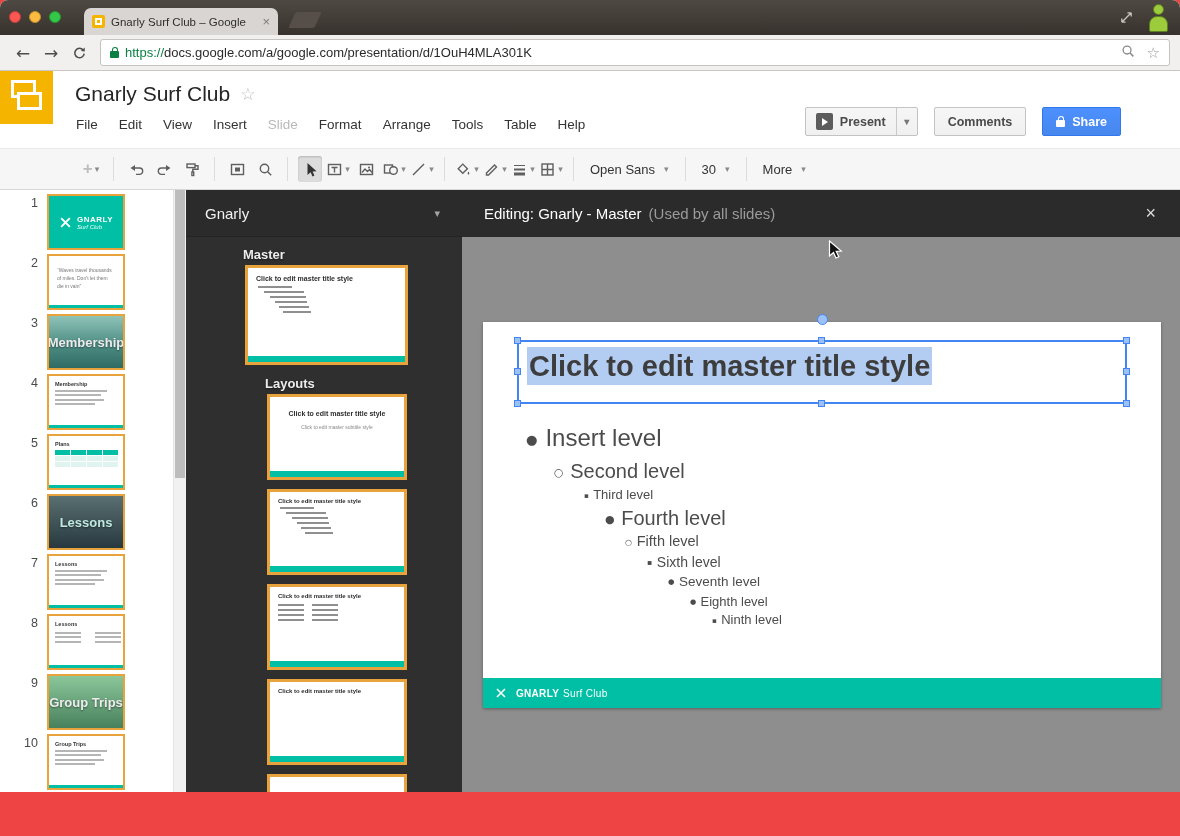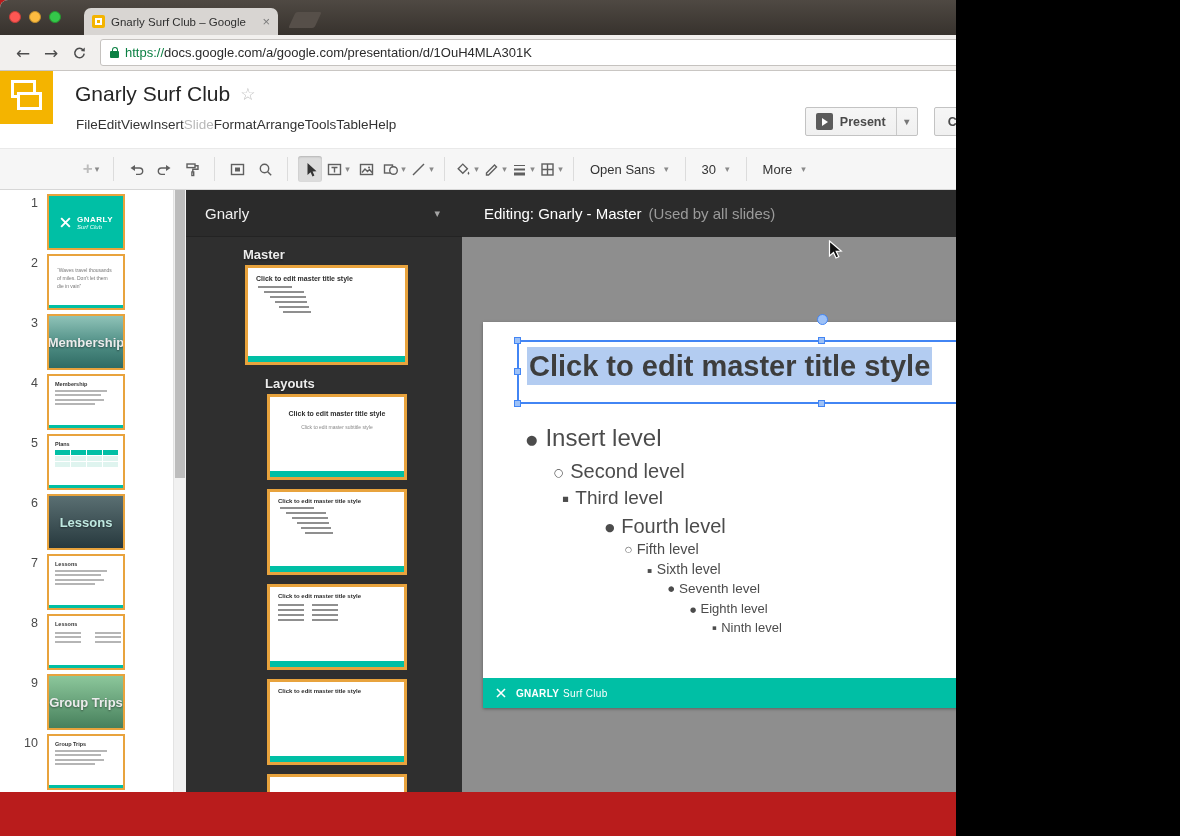--- a/index.html
+++ b/index.html
@@ -1,17 +1,17 @@
 <!DOCTYPE html>
 <html><head>
 <meta charset="utf-8">
 <style>
   * { margin:0; padding:0; box-sizing:border-box; }
   body { width:1180px; height:836px; background:#000; font-family:"Liberation Sans",sans-serif; overflow:hidden; }
-  .screen { position:relative; width:956px; height:836px; background:#b91c1c; overflow:hidden; }
+  .screen { position:relative; width:1180px; height:836px; background:#ef4444; overflow:hidden; }
   .window { position:absolute; top:0; left:0; width:1180px; height:792px; background:#fff; border-radius:8px 8px 0 0; overflow:hidden; }
 
   
   .tabbar { position:absolute; top:0; left:0; right:0; height:35px; background:linear-gradient(#4f4943,#37322d); }
   .traffic { position:absolute; left:9px; top:11px; display:flex; gap:8px; }
   .tl { width:12px; height:12px; border-radius:50%; }
   .tl-red { background:#fc5753; border:1px solid #c33e3a; }
   .tl-yellow { background:#fdbc40; border:1px solid #c08e2d; }
   .tl-green { background:#34c84a; border:1px solid #26962f; }
   .tab { position:absolute; left:84px; top:8px; width:194px; height:27px; background:#d8d5d2; border-radius:7px 7px 0 0; display:flex; align-items:center; padding:0 8px; }
@@ -37,21 +37,21 @@
   .ob-star { color:#9a9a9a; font-size:15px; margin-left:11px; font-family:"DejaVu Sans",sans-serif; }
 
   
   .appheader { position:absolute; top:71px; left:0; right:0; height:77px; background:#fff; }
   .logo { position:absolute; left:0; top:0; width:53px; height:53px; background:#f4b400; }
   .logo-r1 { position:absolute; left:11px; top:9px; width:25px; height:18px; border:3px solid #fff; }
   .logo-r2 { position:absolute; left:17px; top:21px; width:25px; height:18px; border:3px solid #fff; background:#f4b400; }
   .title-row { position:absolute; left:75px; top:11px; display:flex; align-items:center; gap:10px; }
   .doc-title { font-size:21px; color:#252525; }
   .title-star { font-size:17px; color:#bdbdbd; font-family:"DejaVu Sans",sans-serif; }
-  .menus { position:absolute; left:76px; top:46px; display:flex; font-size:13.5px; color:#333; }
+  .menus { position:absolute; left:76px; top:46px; display:flex; gap:21px; font-size:13.5px; color:#333; }
   .menu-item.disabled { color:#b9b9b9; }
   .hdr-actions { position:absolute; right:59px; top:36px; display:flex; gap:16px; height:29px; }
   .gbtn { display:flex; align-items:center; background:linear-gradient(#f6f6f6,#f0f0f0); border:1px solid #c3c3c3; border-radius:2px; color:#4a4a4a; font-weight:bold; font-size:12.5px; }
   .present-main { display:flex; align-items:center; gap:7px; padding:0 10px; }
   .present-ic { width:17px; height:17px; background:#5c5c5c; border-radius:2px; position:relative; }
   .present-ic:before { content:""; position:absolute; left:6px; top:4.5px; border-left:6px solid #fff; border-top:4px solid transparent; border-bottom:4px solid transparent; }
   .present-caret { width:21px; height:100%; display:flex; align-items:center; justify-content:center; border-left:1px solid #c9c9c9; color:#777; font-size:10px; }
   .comments-btn { padding:0 13px; }
   .share-btn { display:flex; align-items:center; gap:7px; padding:0 13px; background:linear-gradient(#4d90fe,#4787ed); border:1px solid #3079ed; border-radius:2px; color:#fff; font-weight:bold; font-size:12.5px; }
   .share-lock { width:9px; height:7px; background:#fff; border-radius:1px; position:relative; margin-top:3px; }
@@ -138,21 +138,21 @@
   .hnd { position:absolute; width:7px; height:7px; background:#9dc1f7; border:1px solid #4285f4; }
   .h-tl{left:-5px;top:-5px}.h-tm{left:50%;margin-left:-4px;top:-5px}.h-tr{right:-5px;top:-5px}
   .h-ml{left:-5px;top:50%;margin-top:-4px}.h-mr{right:-5px;top:50%;margin-top:-4px}
   .h-bl{left:-5px;bottom:-5px}.h-bm{left:50%;margin-left:-4px;bottom:-5px}.h-br{right:-5px;bottom:-5px}
   .rot { position:absolute; left:50%; margin-left:-5px; top:-28px; width:11px; height:11px; border-radius:50%; background:#9dc1f7; border:1px solid #4285f4; }
   .bullets { position:absolute; left:36px; top:102px; }
   .bl { line-height:1.2; color:#4c4c4c; }
   .mk { display:inline-block; font-size:.55em; vertical-align:.18em; margin-right:.6em; font-family:"DejaVu Sans",sans-serif; }
   .lv1{margin-left:7px;font-size:24px;}
   .lv2{margin-left:35px;font-size:20px;margin-top:6px;}
-  .lv3{margin-left:43px;font-size:19px;margin-top:4px;}
+  .lv3{margin-left:65px;font-size:13px;margin-top:4px;}
   .lv4{margin-left:86px;font-size:20px;margin-top:4px;}
   .lv5{margin-left:106px;font-size:14.5px;margin-top:3px;}
   .lv6{margin-left:128px;font-size:14px;margin-top:3px;}
   .lv7{margin-left:149px;font-size:13.5px;margin-top:3px;}
   .lv8{margin-left:171px;font-size:13px;margin-top:4px;}
   .lv9{margin-left:193px;font-size:13px;margin-top:3px;}
   .slide-footer { position:absolute; left:0; right:0; bottom:0; height:30px; background:#00bfa5; display:flex; align-items:center; }
   .sf-x { margin-left:12px; }
   .sf-text { margin-left:9px; font-size:10px; color:#fff; letter-spacing:.3px; }
   .sf-brand { font-weight:bold; }

